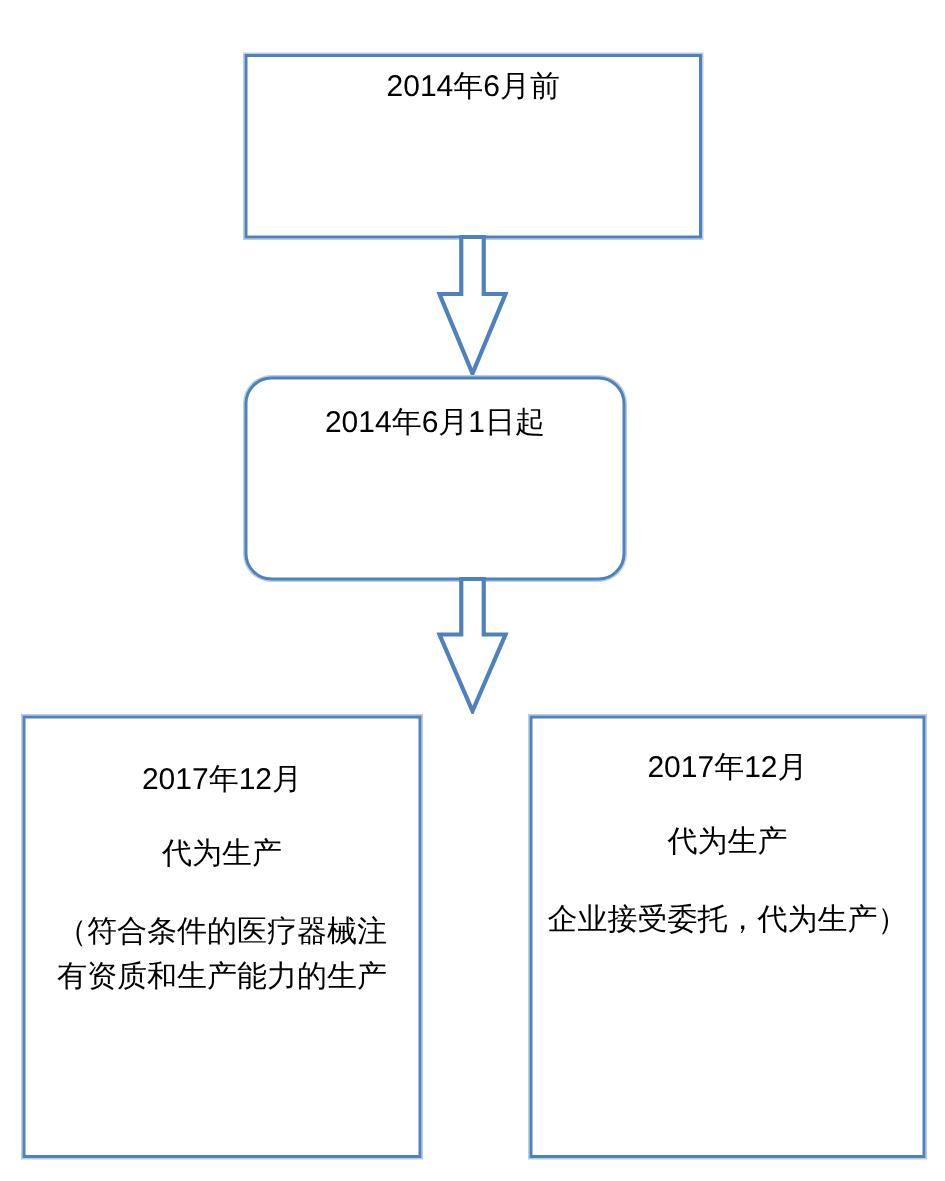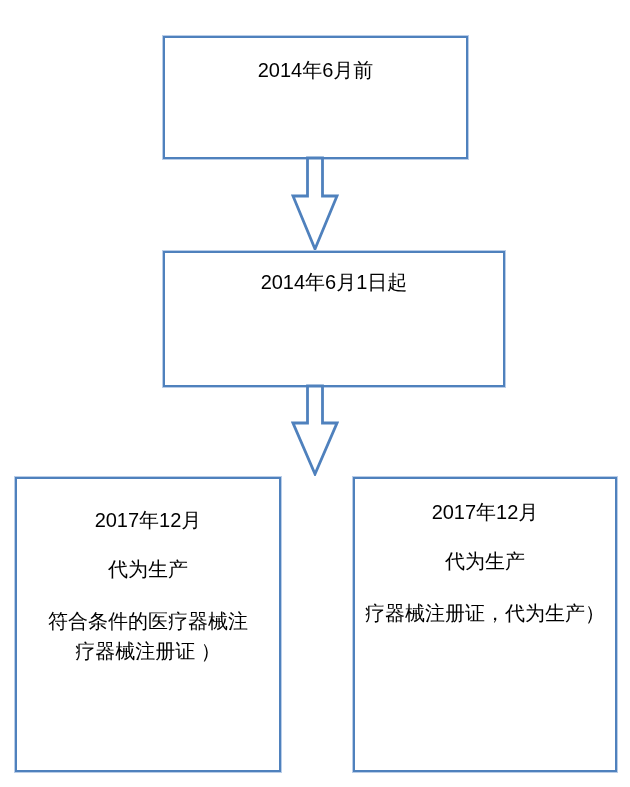--- a/index.html
+++ b/index.html
@@ -30,22 +30,22 @@
   }
   .flow-line {
     line-height: 24px;
     margin-bottom: 25px;
     white-space: nowrap;
   }
   .flow-note .flow-note-line {
     line-height: 30px;
     white-space: nowrap;
   }
-  #box-1 { left: 163px; top: 36px;  width: 305px; height: 123px; padding-top: 20px; }
-  #box-2 { left: 163px; top: 251px; width: 342px; height: 136px; padding-top: 17px; }
+  #box-1 { left: 163px; top: 36px;  width: 305px; height: 123px; padding-top: 8px; }
+  #box-2 { left: 163px; top: 251px; width: 254px; height: 136px; padding-top: 17px; border-radius: 18px; }
   #box-3 { left: 15px;  top: 477px; width: 266px; height: 295px; padding-top: 29px; }
   #box-4 { left: 353px; top: 477px; width: 264px; height: 295px; padding-top: 21px; }
   .flow-arrow {
     position: absolute;
     display: block;
   }
   #arrow-1 { left: 291px; top: 156px; width: 48px; height: 95px; }
   #arrow-2 { left: 291px; top: 384px; width: 48px; height: 92px; }
 </style>
 </head>
@@ -66,26 +66,26 @@
   </div>
 
   <svg class="flow-arrow" id="arrow-2" viewBox="0 0 48 92" preserveAspectRatio="none">
     <polygon points="16.5,2 31.5,2 31.5,39 46,39 24,90 2,39 16.5,39" fill="#ffffff" stroke="#4f81bd" stroke-width="2.8" stroke-linejoin="miter"></polygon>
   </svg>
 
   <div class="flow-box" id="box-3">
     <div class="flow-line">2017年12月</div>
     <div class="flow-line">代为生产</div>
     <div class="flow-note">
-      <div class="flow-note-line">符合条件的医疗器械注</div>
-      <div class="flow-note-line">疗器械注册证 ）</div>
+      <div class="flow-note-line">（符合条件的医疗器械注</div>
+      <div class="flow-note-line">有资质和生产能力的生产</div>
     </div>
   </div>
 
   <div class="flow-box" id="box-4">
     <div class="flow-line">2017年12月</div>
     <div class="flow-line">代为生产</div>
     <div class="flow-note">
-      <div class="flow-note-line">疗器械注册证，代为生产）</div>
+      <div class="flow-note-line">企业接受委托，代为生产）</div>
     </div>
   </div>
 
 </div>
 
 </body></html>

